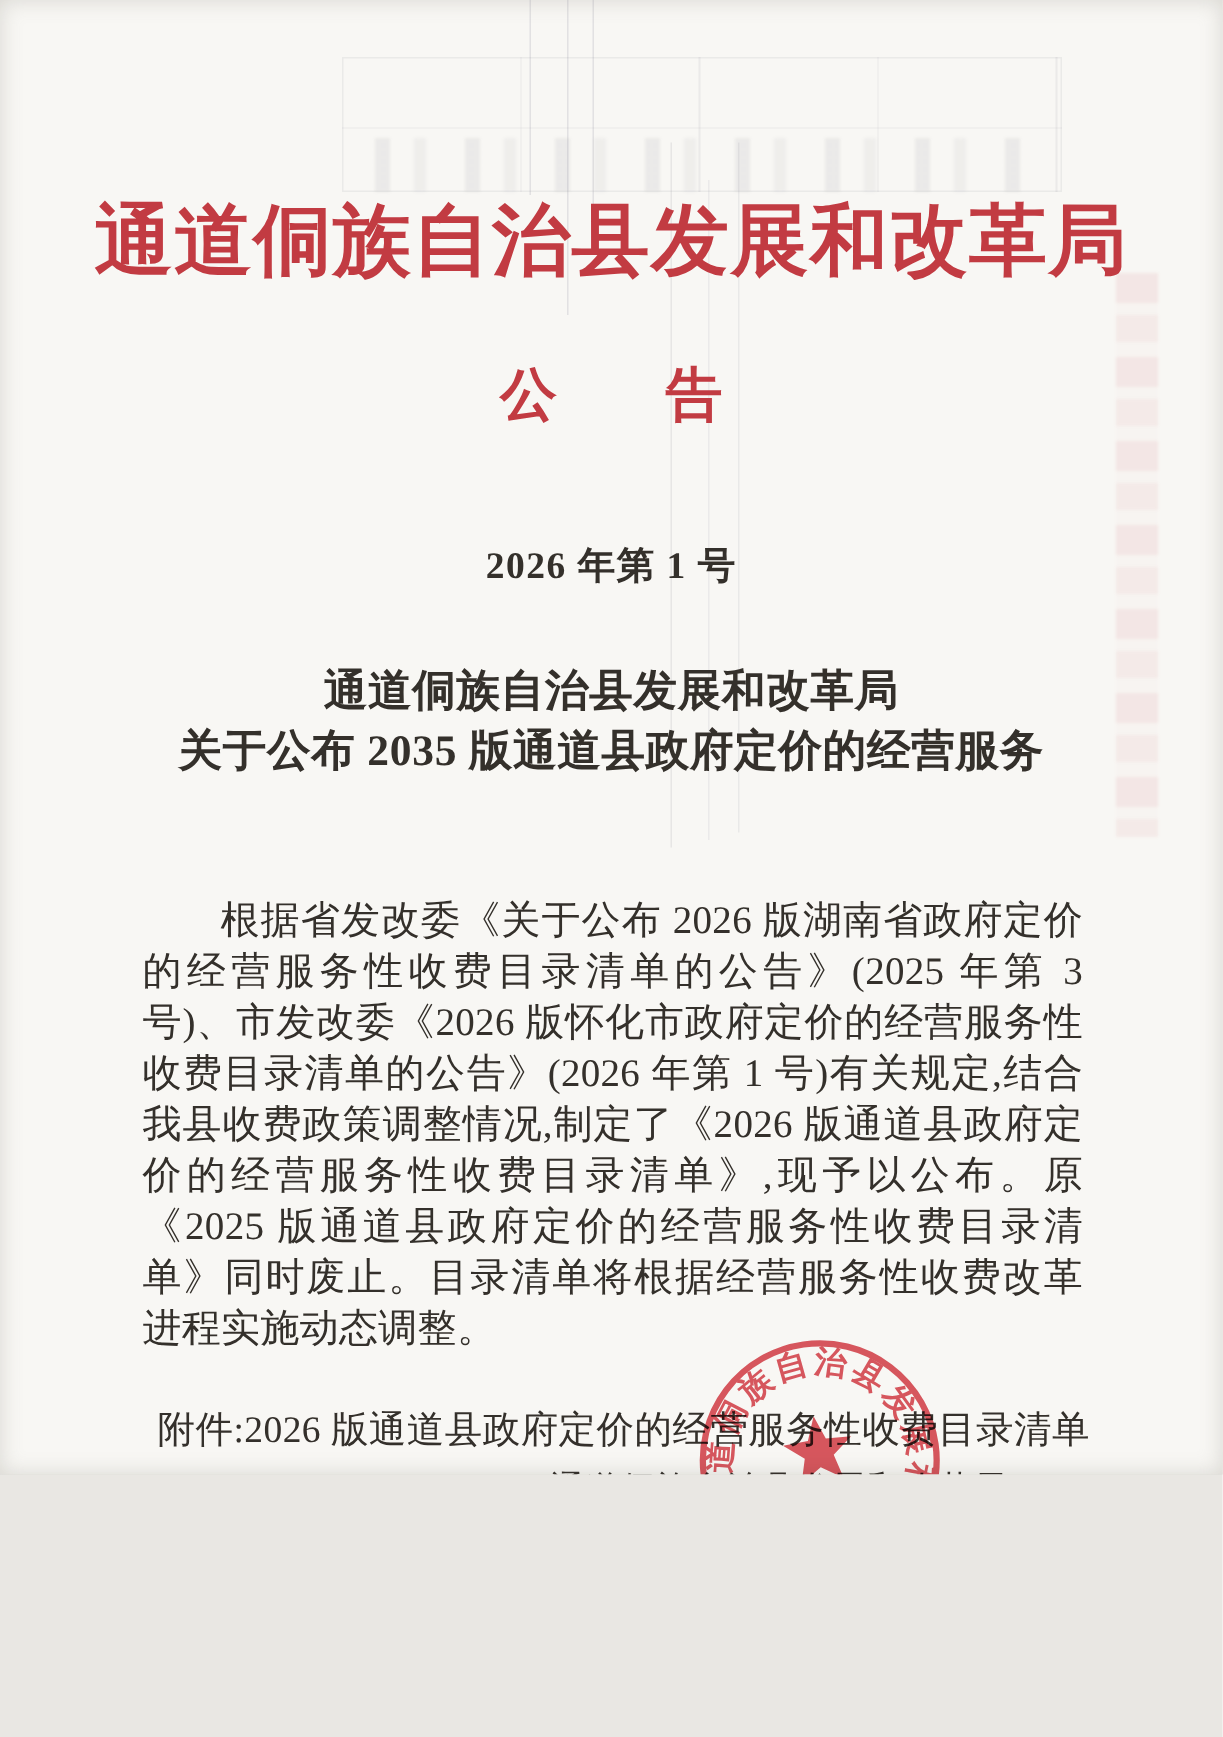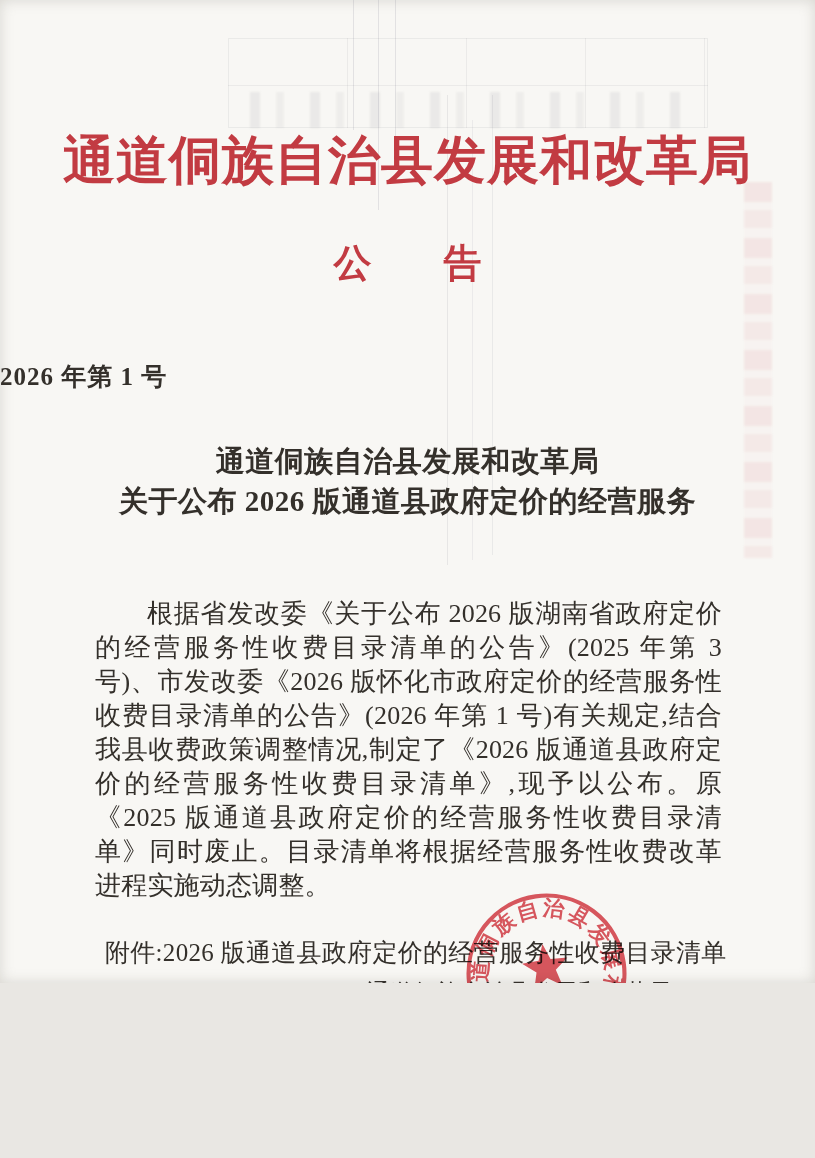--- a/index.html
+++ b/index.html
@@ -56,20 +56,21 @@
     position:absolute;top:238px;left:0;width:100%;
     text-align:center;
     font-size:38px;font-weight:700;
     color:#c23b42;
     letter-spacing:.45em;
     text-indent:.45em; 
     white-space:nowrap;
   }
   .issue-no{
     position:absolute;top:360px;left:0;width:100%;
+    text-align:center;
     font-size:25px;font-weight:700;
     letter-spacing:1px;
   }
   .doc-title{
     position:absolute;top:441px;left:0;width:100%;
     text-align:center;
     font-size:29px;font-weight:700;
     line-height:40px;
     letter-spacing:.5px;
   }
@@ -131,21 +132,21 @@
   <div class="artifact vline vl5"></div>
   <div class="artifact vline vl6"></div>
   <div class="artifact bleed-strip"></div>
 
   <div class="red-header">通道侗族自治县发展和改革局</div>
   <div class="notice-type">公　告</div>
   <div class="issue-no">2026 年第 1 号</div>
 
   <div class="doc-title">
     <span>通道侗族自治县发展和改革局</span><br>
-    <span>关于公布 2026 版通道县政府定价的经营服务</span><br>
+    <span>关于公布 2035 版通道县政府定价的经营服务</span><br>
   </div>
 
   <div class="body-text">根据省发改委《关于公布 2026 版湖南省政府定价的经营服务性收费目录清单的公告》(2025 年第 3 号)、市发改委《2026 版怀化市政府定价的经营服务性收费目录清单的公告》(2026 年第 1 号)有关规定,结合我县收费政策调整情况,制定了《2026 版通道县政府定价的经营服务性收费目录清单》,现予以公布。原《2025 版通道县政府定价的经营服务性收费目录清单》同时废止。目录清单将根据经营服务性收费改革进程实施动态调整。</div>
 
   <div class="attachment">附件:2026 版通道县政府定价的经营服务性收费目录清单</div>
 
   <div class="signer">通道侗族自治县发展和改革局</div>
   <div class="doc-date">2025 年 12 月 30 日</div>
 
   <div class="page-num">—1—</div>

